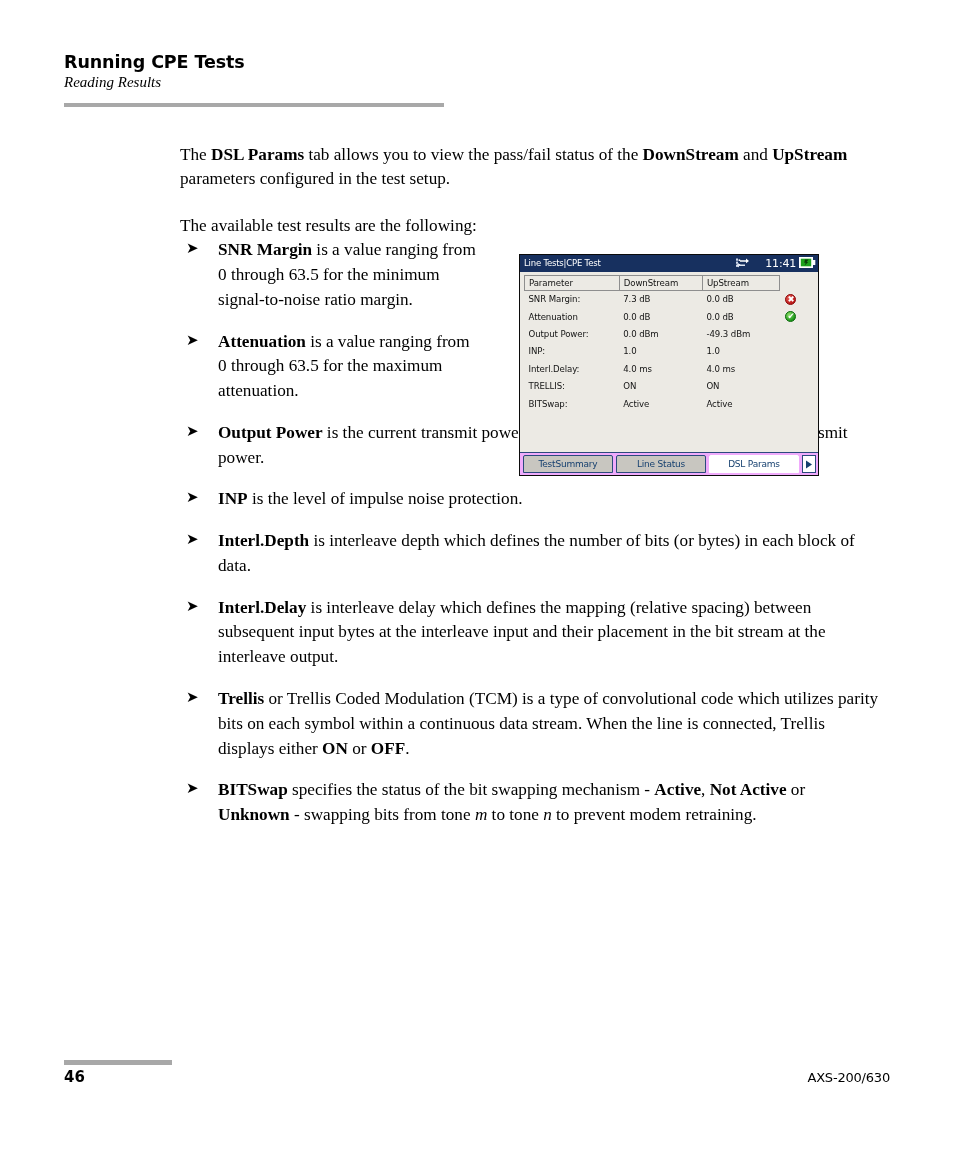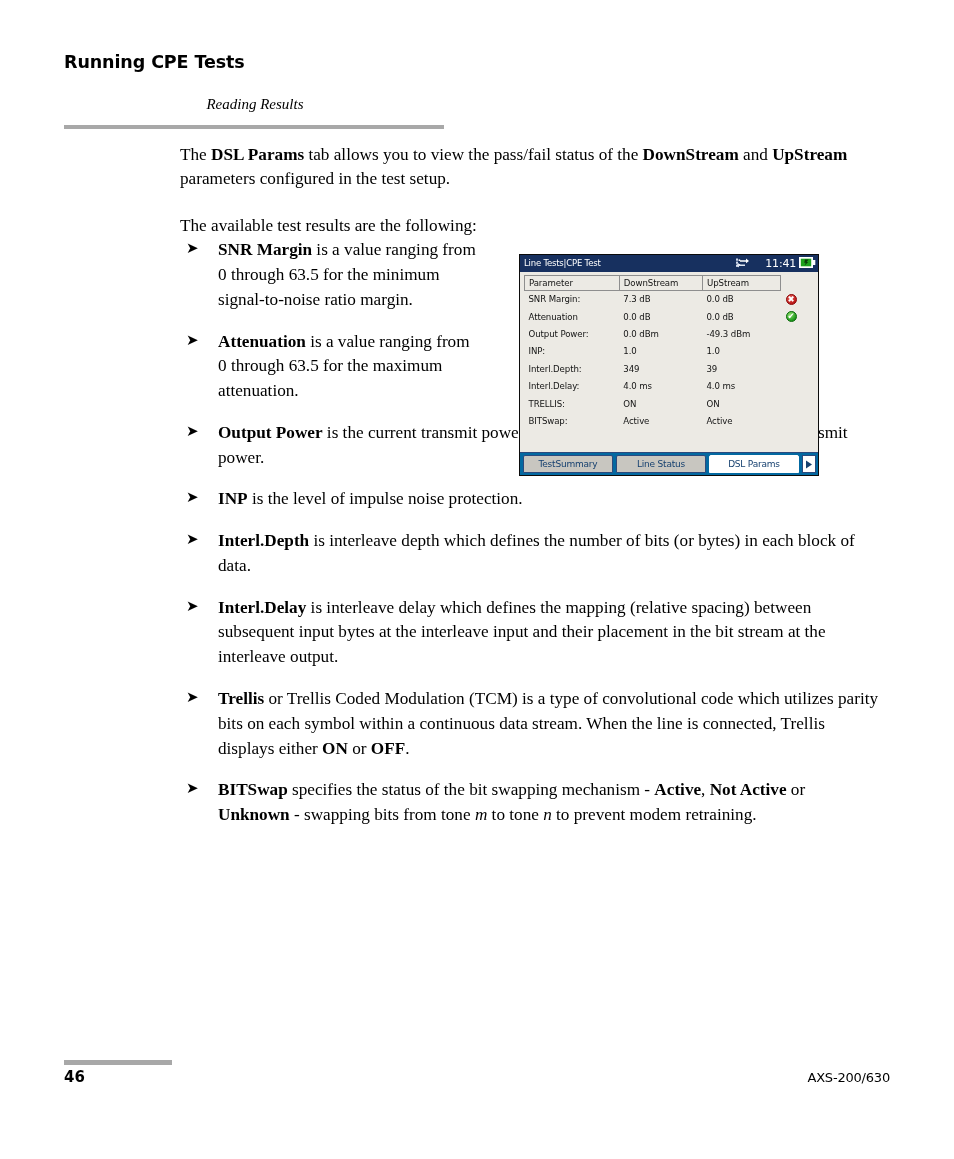--- a/index.html
+++ b/index.html
@@ -30,23 +30,22 @@
     font-size: 17.5px;
     letter-spacing: -0.1px;
     color: #000;
     line-height: 1.2;
   }
   .header-sub {
     font-family: "Liberation Serif", serif;
     font-style: italic;
     font-size: 15px;
     color: #000;
-    margin-top: 22px;
+    margin-top: 0;
     line-height: 1.2;
-    text-align: center;
   }
   .header-rule {
     margin-top: 12px;
     height: 4px;
     width: 380px;
     background: #a8a8a8;
   }
 
   
   .content {
@@ -203,21 +202,21 @@
     font-weight: bold;
     line-height: 11px;
     font-family: "DejaVu Sans", sans-serif;
   }
 
   
   .device-tabs {
     position: absolute;
     left: 0; right: 0; bottom: 0;
     height: 23px;
-    background: #0369a1;
+    background: #f0abfc;
     border-top: 1px solid #2b4a7d;
     display: flex;
     align-items: stretch;
     padding: 2px 2px 2px 3px;
   }
   .dev-tab {
     flex: 1 1 0;
     margin-right: 3px;
     background: #c8c6c0;
     border: 1px solid #2b4a7d;
@@ -359,26 +358,20 @@
             <td>-49.3 dBm</td>
             <td class="status"></td>
           </tr>
           <tr>
             <td>INP:</td>
             <td>1.0</td>
             <td>1.0</td>
             <td class="status"></td>
           </tr>
           <tr>
-            <td>Interl.Depth:</td>
-            <td>349</td>
-            <td>39</td>
-            <td class="status"></td>
-          </tr>
-          <tr>
             <td>Interl.Delay:</td>
             <td>4.0 ms</td>
             <td>4.0 ms</td>
             <td class="status"></td>
           </tr>
           <tr>
             <td>TRELLIS:</td>
             <td>ON</td>
             <td>ON</td>
             <td class="status"></td>

